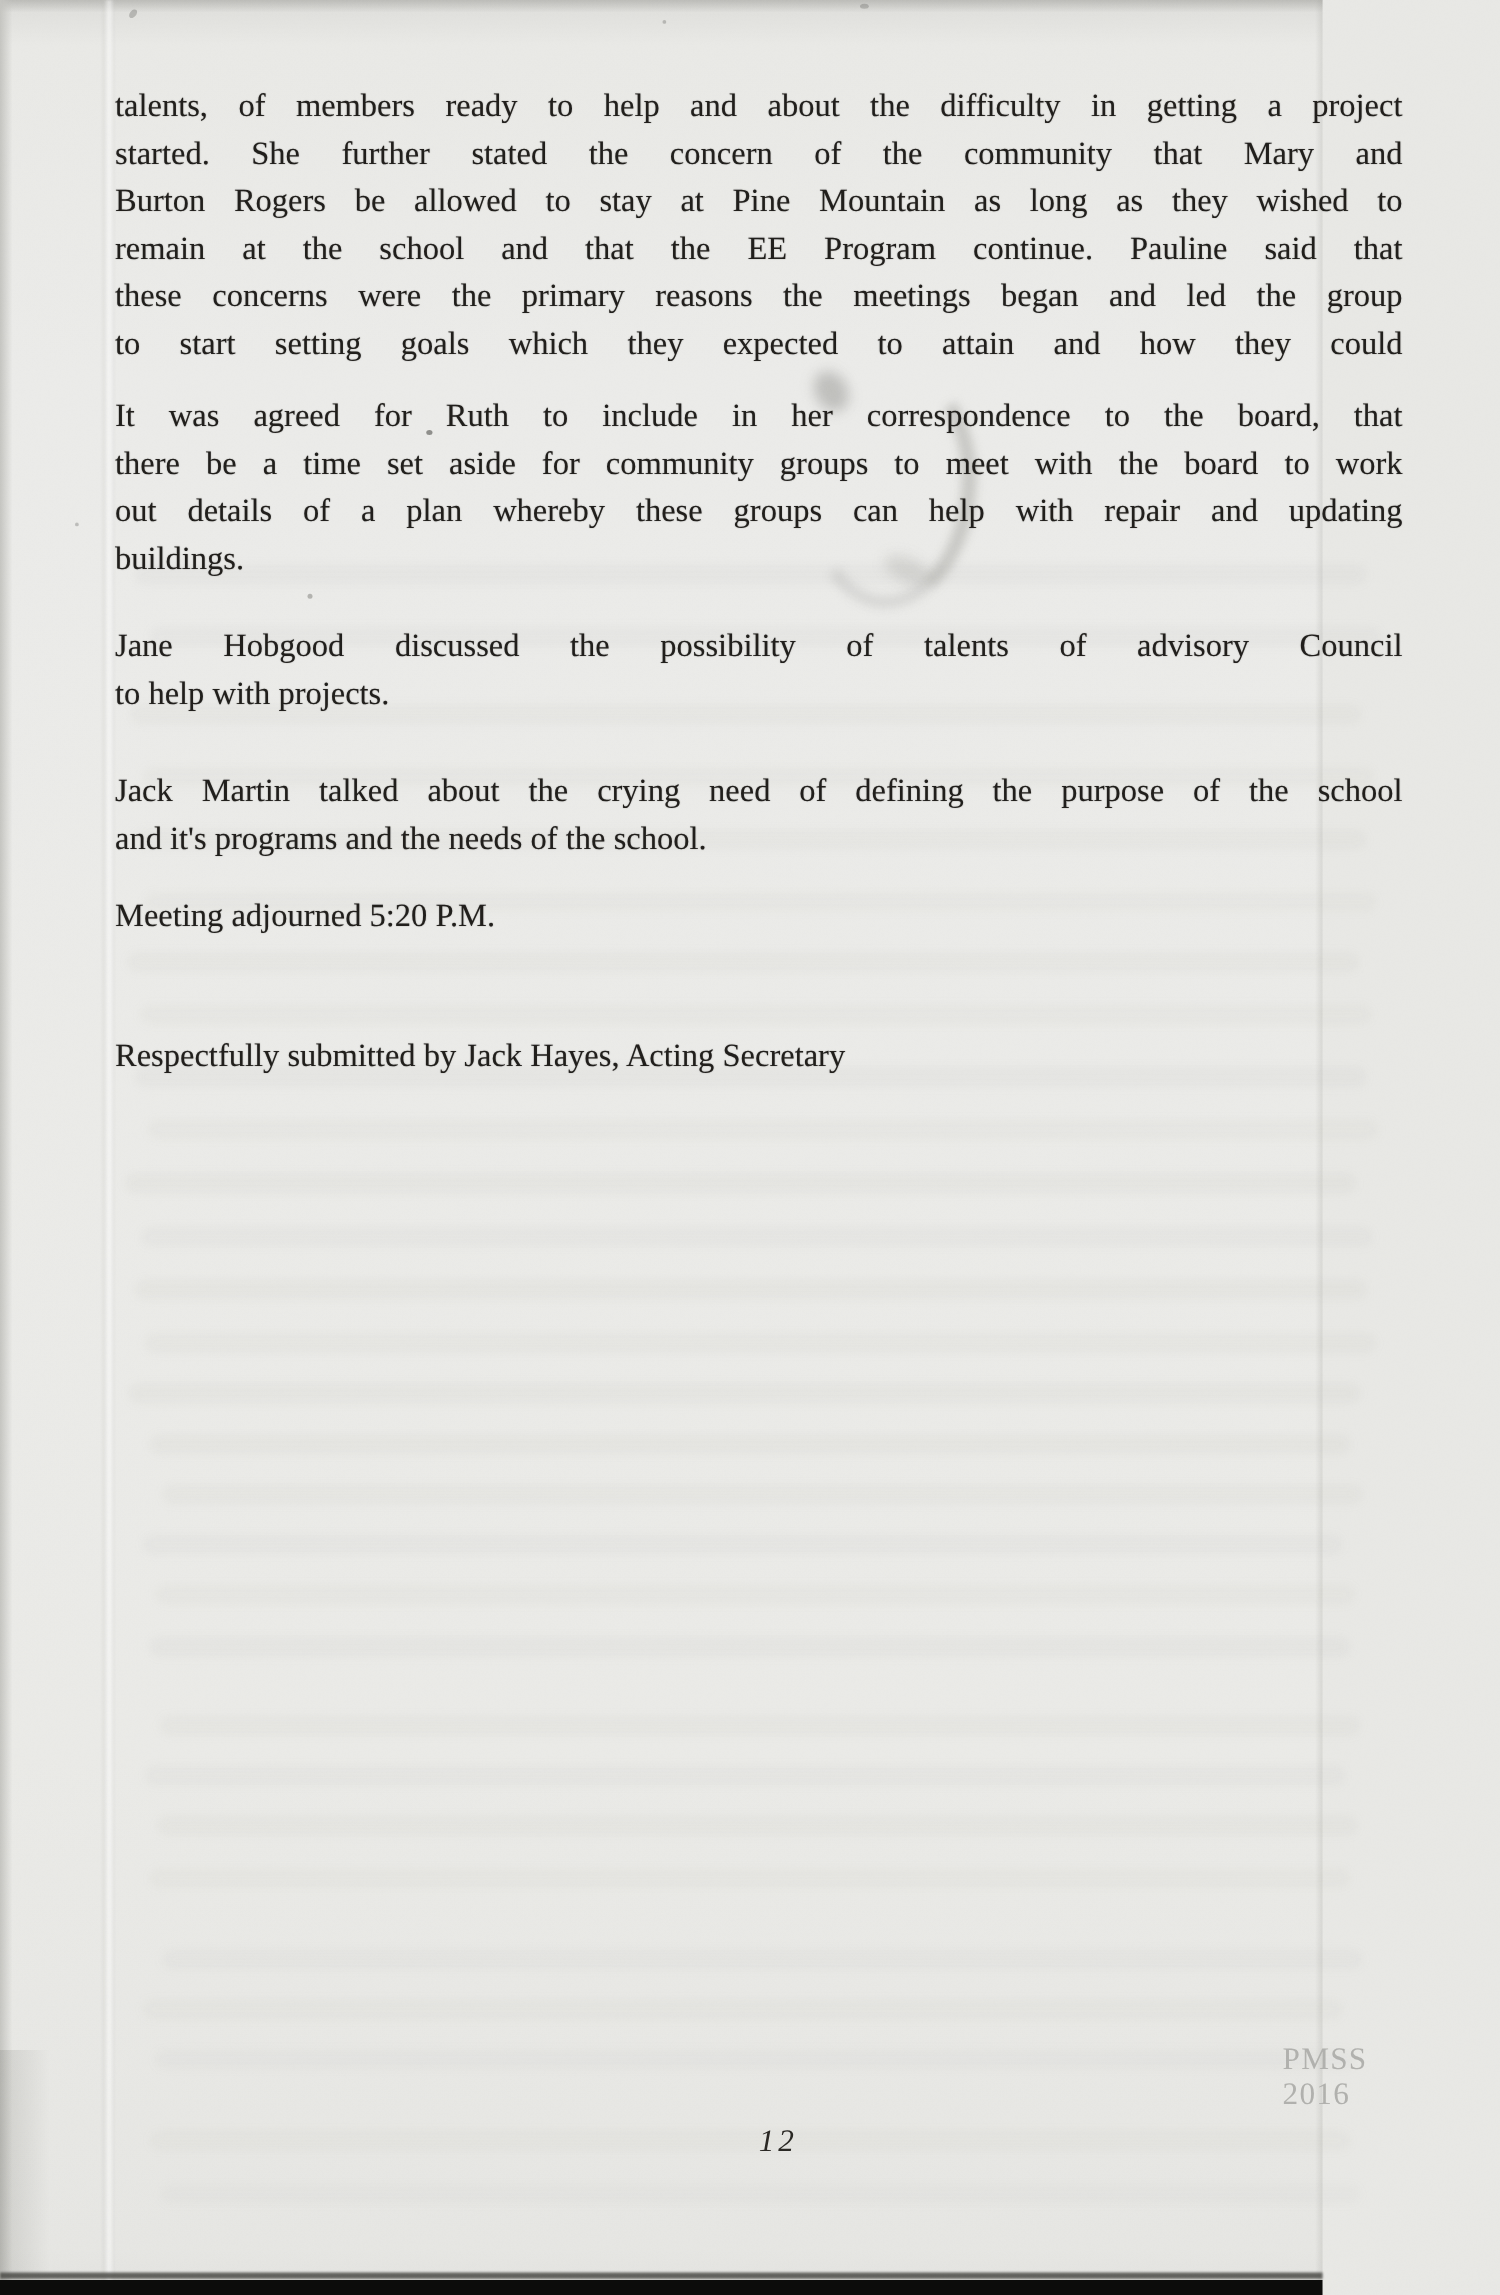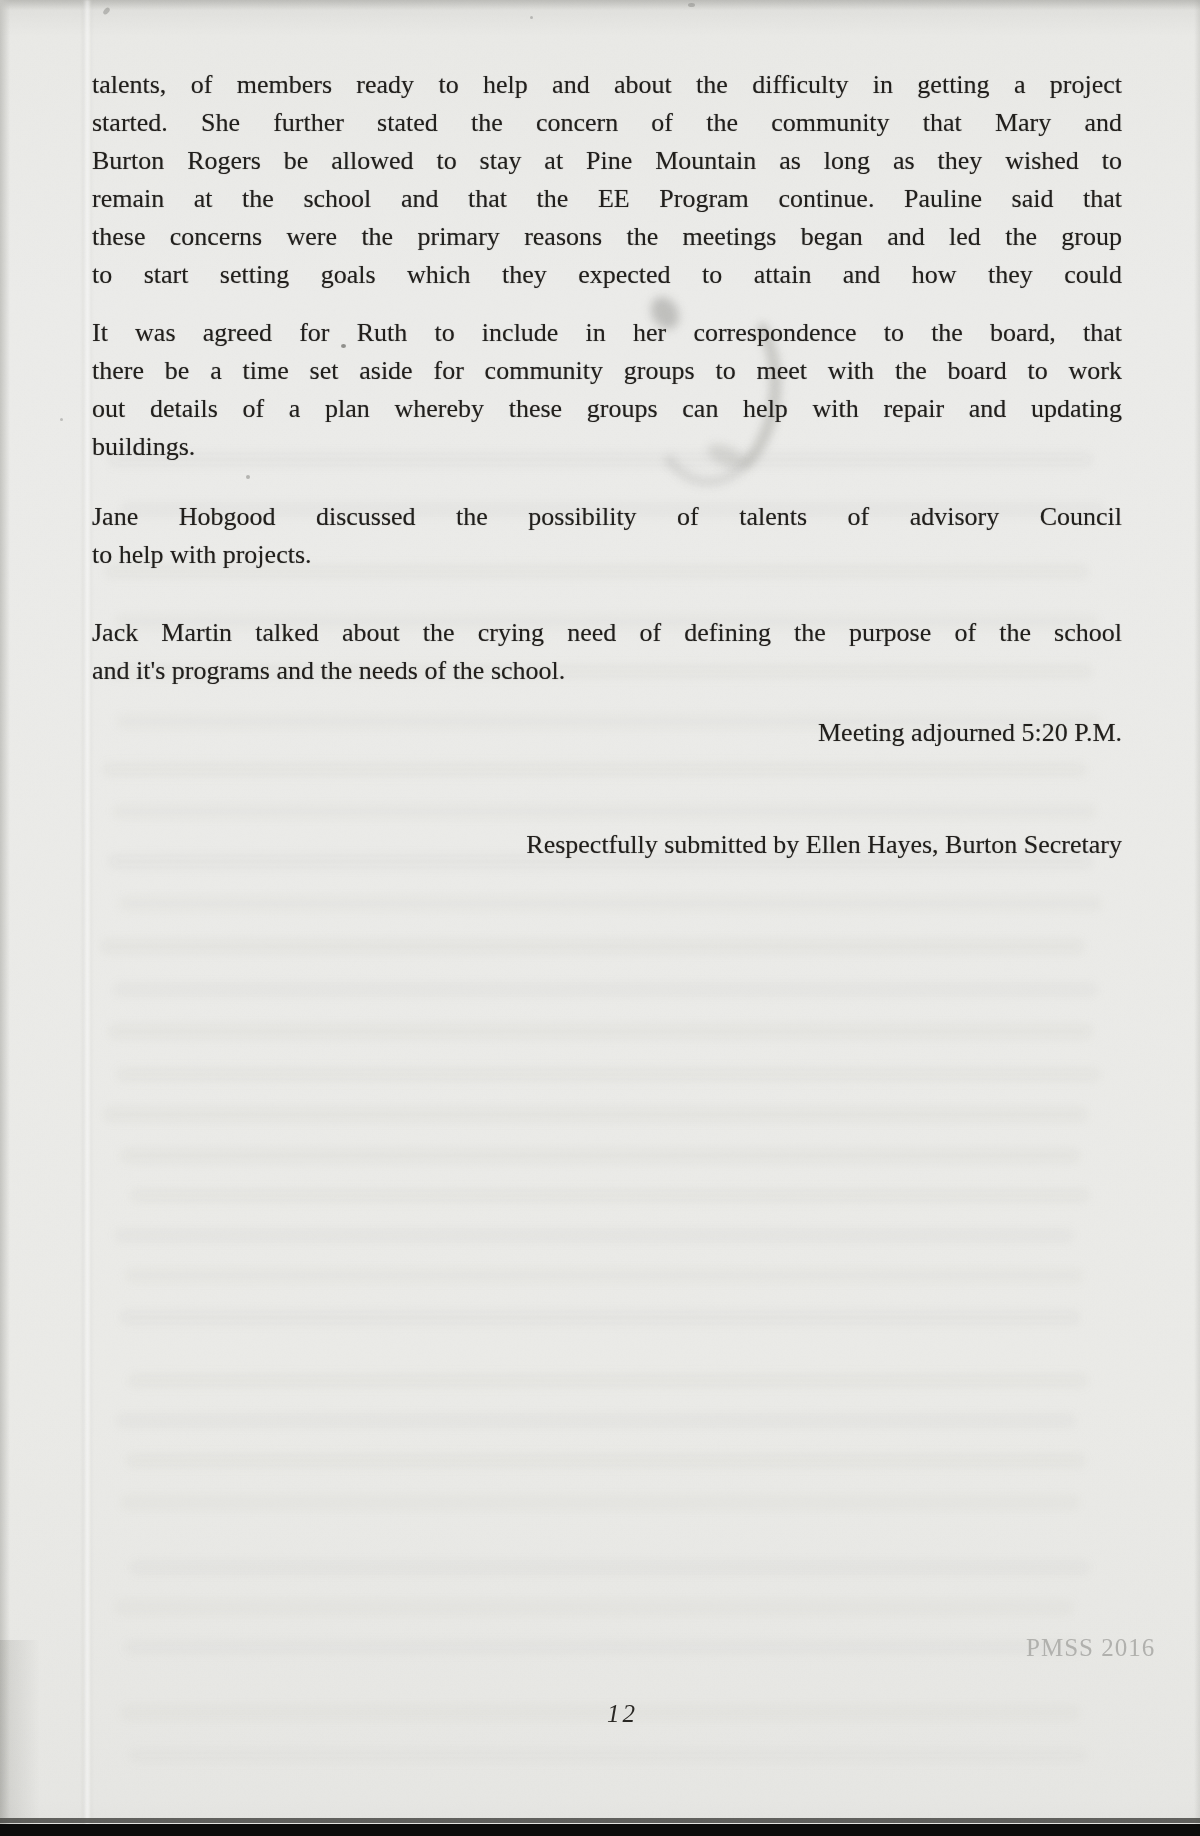--- a/index.html
+++ b/index.html
@@ -4,21 +4,21 @@
 <style>
   html, body { margin: 0; padding: 0; }
   body {
     width: 1200px; height: 1836px;
     background: #e9e9e6;
     font-family: "Liberation Serif", "DejaVu Serif", serif;
     overflow: hidden;
   }
   .scan {
     position: relative;
-    width: 1200px; height: 1836px;
+    width: 1058px; height: 1836px;
     background:
       radial-gradient(130% 120% at 52% 44%, rgba(0,0,0,0) 62%, rgba(110,110,104,0.12) 100%),
       linear-gradient(180deg, #dededb 0px, #eaeae7 36px, #ececea 300px, #ebebe8 1400px, #e7e7e4 1800px, #e3e3e0 1836px);
   }
 
   
   .edge-left {
     position: absolute; left: 0; top: 0; width: 10px; height: 100%;
     background: linear-gradient(90deg, #c6c6c2, rgba(198,198,194,0));
   }
@@ -127,21 +127,21 @@
     z-index: 3;
   }
   .para { margin: 0; }
   .p1 { margin-bottom: 20px; }
   .p2 { margin-bottom: 32px; font-family: Liberation Serif, serif; }
   .p3 { margin-bottom: 40px; }
   .p4 { margin-bottom: 24px; }
   .adjourn { margin-bottom: 74px; }
   .jline { text-align: justify; text-align-last: justify; }
   .jline.last { text-align-last: left; }
-  .plain { text-align: right; }
+  .plain { text-align: left; }
 
   .page-number {
     position: absolute; left: 578px; top: 1700px; width: 60px;
     font-size: 25px; font-style: italic; color: #2a2824;
     letter-spacing: 3px; text-align: right; z-index: 3;
   }
   .watermark {
     position: absolute; left: 1026px; top: 1634px;
     font-size: 25px; color: #b2b2af; letter-spacing: 1px;
     z-index: 3;
@@ -197,21 +197,21 @@
       <div class="jline last">to help with projects.</div>
     </div>
 
     <div class="para p4">
       <div class="jline">Jack Martin talked about the crying need of defining the purpose of the school</div>
       <div class="jline last">and it's programs and the needs of the school.</div>
     </div>
 
     <div class="para adjourn plain">Meeting adjourned 5:20 P.M.</div>
 
-    <div class="para plain">Respectfully submitted by Ellen Hayes, Burton Secretary</div>
+    <div class="para plain">Respectfully submitted by Jack Hayes, Acting Secretary</div>
 
   </div>
 
   <div class="page-number">12</div>
   <div class="watermark">PMSS 2016</div>
 
   <div class="bottom-line"></div>
   <div class="bottom-band"></div>
 
   <svg class="noise" width="1200" height="1836" xmlns="http://www.w3.org/2000/svg">

